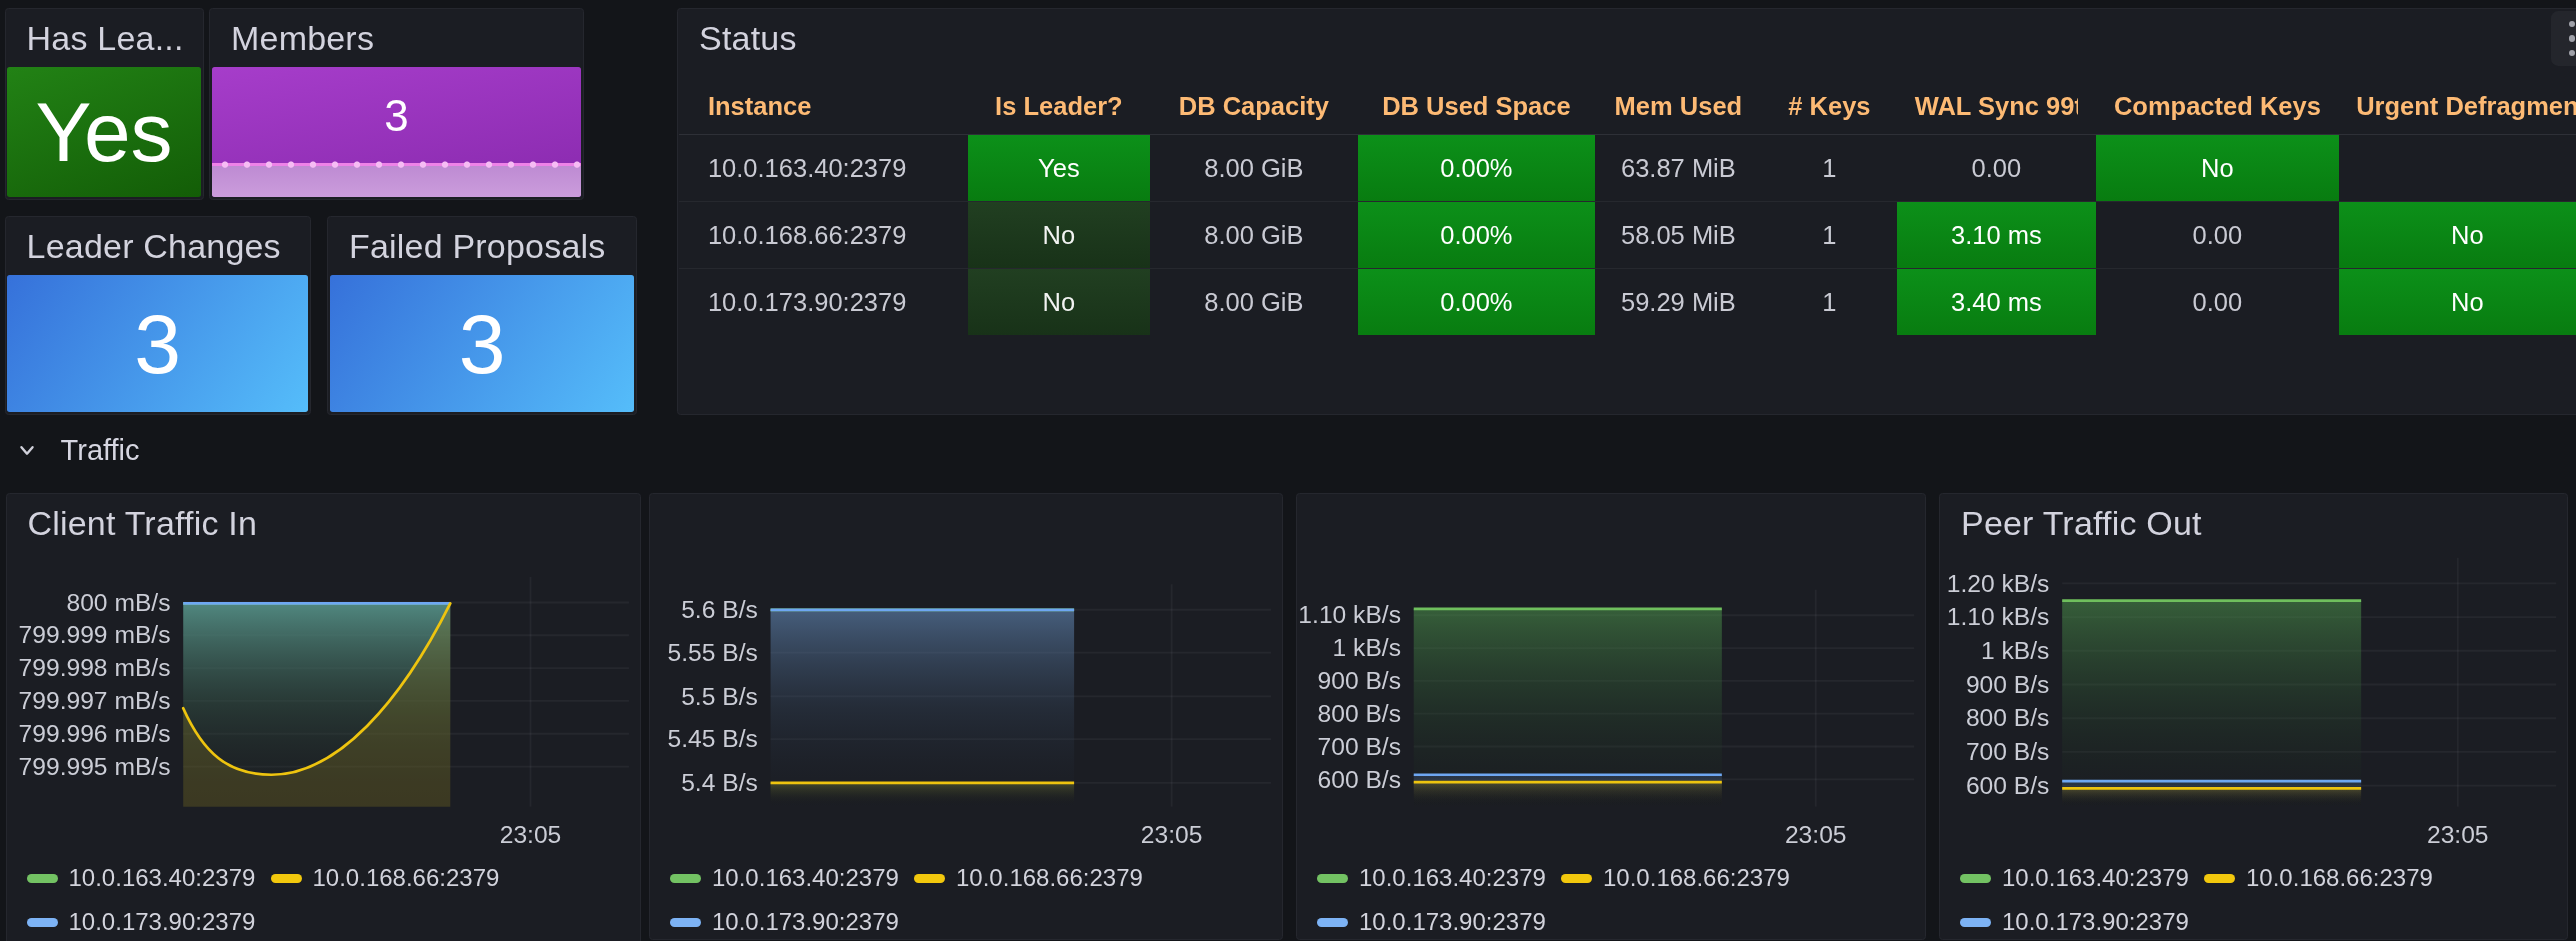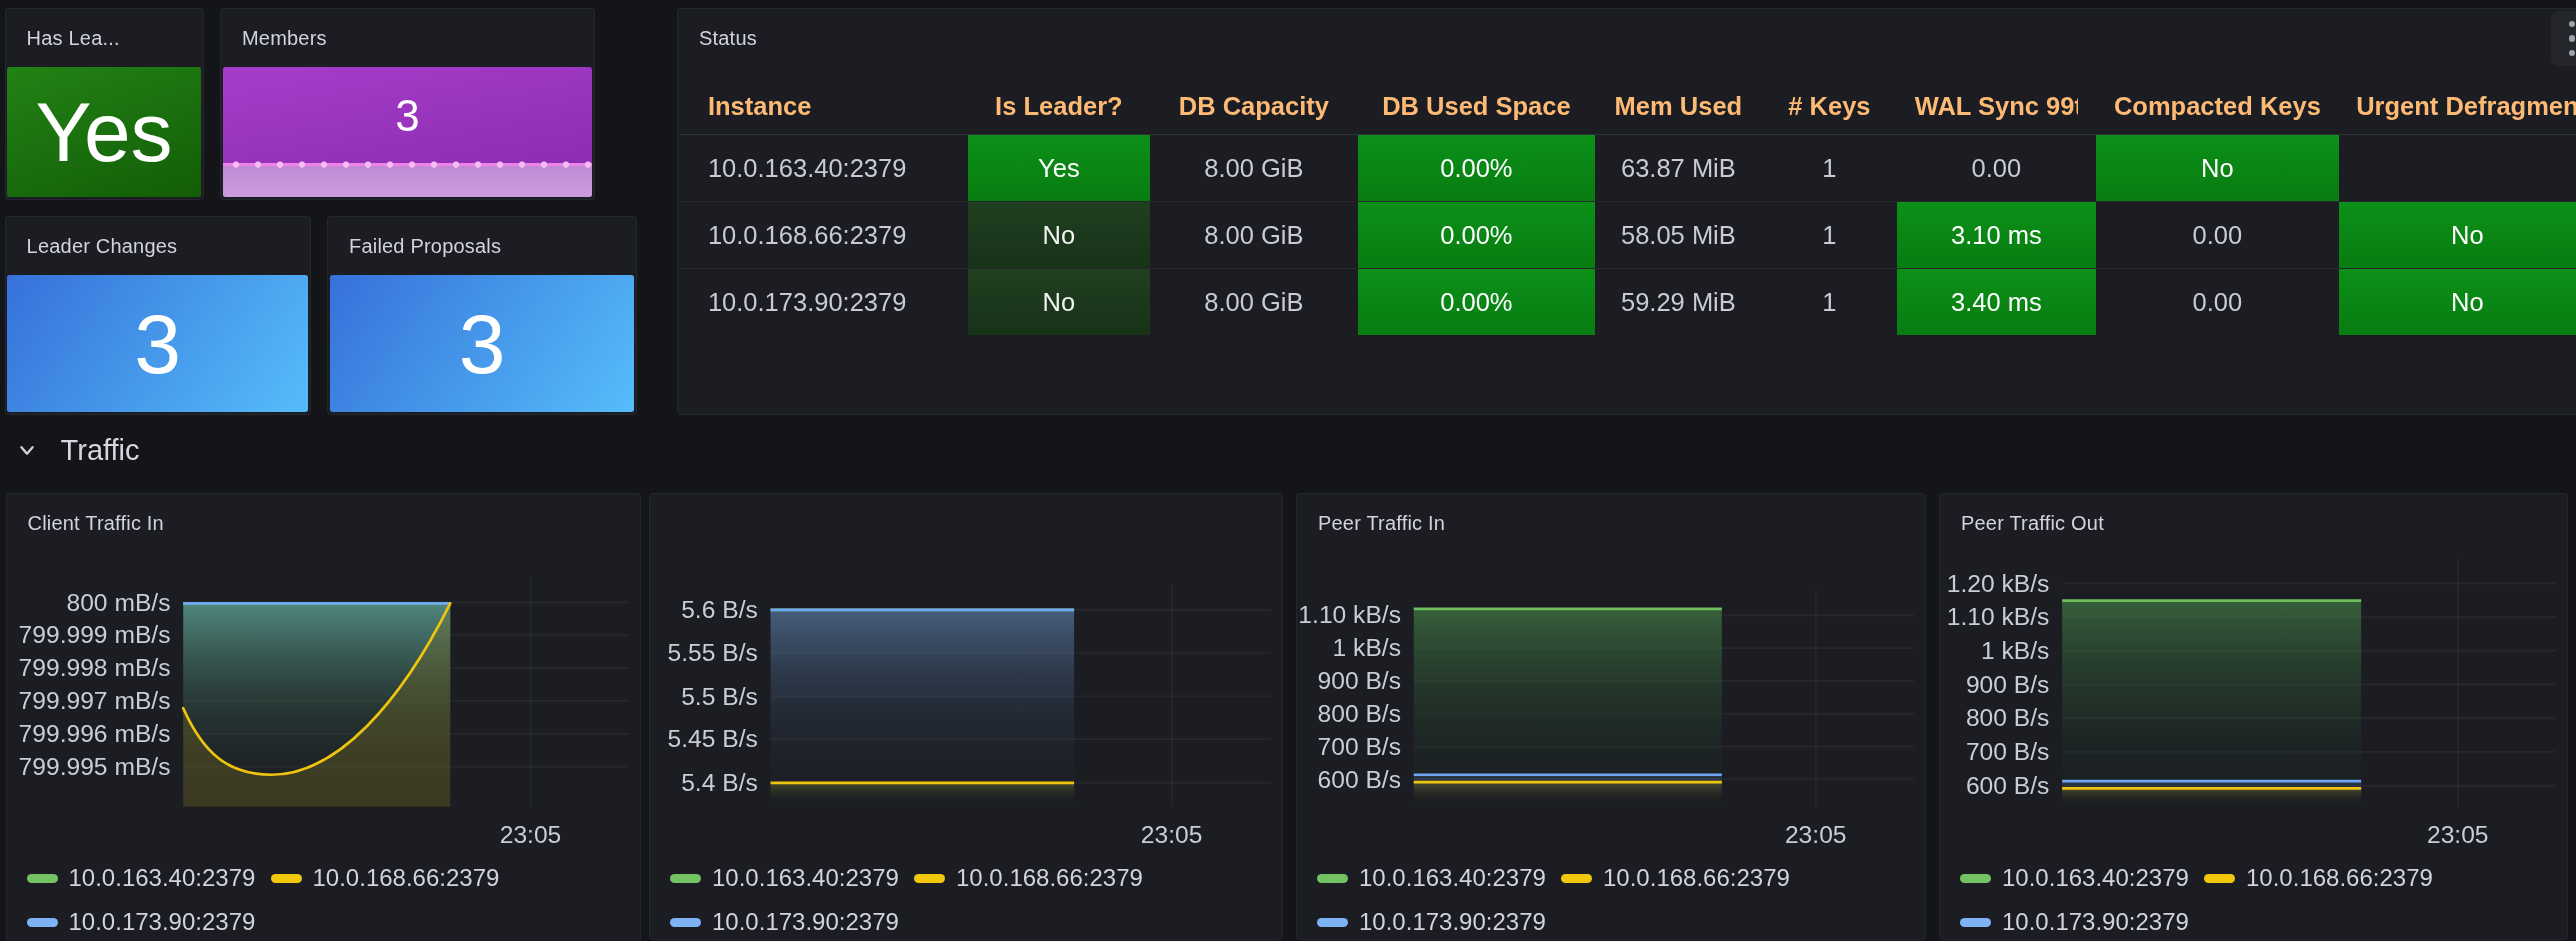--- a/index.html
+++ b/index.html
@@ -4,30 +4,30 @@
 <style>
   html,body{margin:0;padding:0;}
   body{
     width:2576px;height:941px;overflow:hidden;position:relative;
     background:#131519;color:#d0d1d9;
     font-family:"Liberation Sans","DejaVu Sans",sans-serif;
   }
   .panel{position:absolute;background:#1b1d23;border:1.8px solid #25272e;border-radius:3.6px;box-sizing:border-box;}
   .panel-title{
     position:absolute;left:21px;top:0;height:58px;display:flex;align-items:center;
-    font-size:20px;font-weight:500;color:#d3d3de;letter-spacing:0.2px;white-space:nowrap;z-index:3;
+    font-size:34px;font-weight:500;color:#d3d3de;letter-spacing:0.2px;white-space:nowrap;z-index:3;
   }
   
   .stat-body{
     position:absolute;left:1.8px;right:1.8px;bottom:1.8px;top:58px;border-radius:2.7px;
     display:flex;align-items:center;justify-content:center;overflow:hidden;
   }
   .stat-value{color:#ffffff;font-weight:500;line-height:1;z-index:2;}
   #stat0{left:4.6px;top:8.2px;width:199px;height:192px;}
-  #stat1{left:220px;top:8.2px;width:375px;height:192px;}
+  #stat1{left:209px;top:8.2px;width:375px;height:192px;}
   #stat2{left:4.6px;top:216px;width:306px;height:199px;}
   #stat3{left:327px;top:216px;width:310px;height:199px;padding-left:12px;}
   .spark{position:absolute;left:0;right:0;bottom:0;height:33px;background:linear-gradient(180deg,#bd8ad2,#cb9cdc);}
   .spark-line{position:absolute;top:-1.8px;left:0;right:0;height:3.6px;background:#ee82e8;}
   .spark-dots{
     position:absolute;top:-4.6px;left:1.8px;right:0;height:9px;
     background-image:radial-gradient(circle at 11px 4.6px,#f6bcf4 2.7px,rgba(0,0,0,0) 3.6px);
     background-size:22px 9px;background-repeat:repeat-x;
   }
   
@@ -278,21 +278,20 @@
       </div>
     </div>
     <div class="leg-row" style="top: 418px;">
       <div class="leg-item first">
         <span class="pill" style="background: rgb(125, 179, 245);"></span>
         <span class="leg-label">10.0.173.90:2379</span>
       </div>
     </div>
   </div>
 <div class="panel" id="chart2">
-  <div class="panel-title">Peer Traffic In</div>
 <svg width="630" height="443" class="plotsvg" viewBox="0 0 691 486">
       <defs>
         <linearGradient id="ga2" gradientUnits="userSpaceOnUse" x1="0" y1="126" x2="0" y2="343">
           <stop offset="0" stop-color="rgba(76,148,76,0.55)"></stop>
           <stop offset="0.5" stop-color="rgba(46,86,50,0.32)"></stop>
           <stop offset="1" stop-color="rgba(24,34,26,0.05)"></stop>
         </linearGradient>
         <linearGradient id="gs2_0" gradientUnits="userSpaceOnUse" x1="0" y1="308" x2="0" y2="343">
           <stop offset="0" stop-color="rgba(110,160,240,0.20)"></stop>
           <stop offset="1" stop-color="rgba(0,0,0,0)"></stop>

